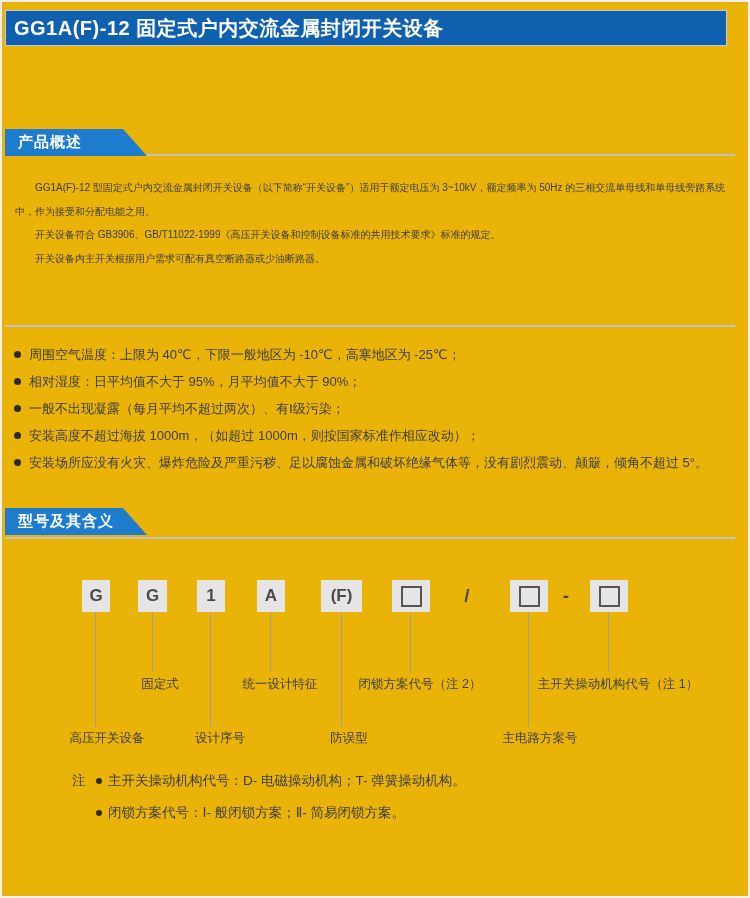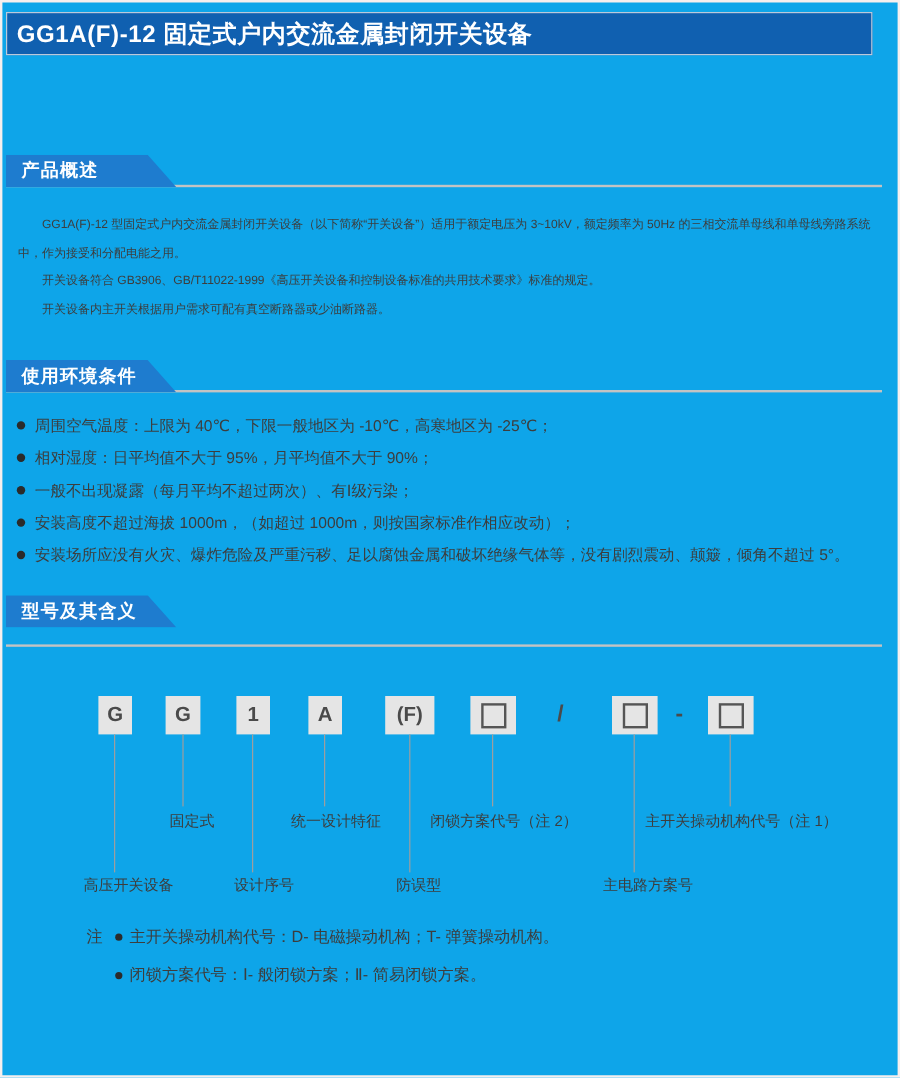--- a/index.html
+++ b/index.html
@@ -1,17 +1,17 @@
 <!DOCTYPE html>
 <html><head>
 <meta charset="utf-8">
 <style>
   html,body{margin:0;padding:0;background:#ffffff;}
   .page{
-    position:relative;width:750px;height:898px;background:#0ea5e9;overflow:hidden;
+    position:relative;width:750px;height:898px;background:#eab308;overflow:hidden;
     font-family:"Liberation Sans","DejaVu Sans",sans-serif;color:#3d3d3d;
     box-shadow:inset 0 0 0 2px #f6efee;
   }
   
   .title-bar{
     position:absolute;top:10px;left:5px;width:722px;height:36px;
     background:#1060b0;border:1px solid #bcc9da;box-sizing:border-box;
     display:flex;align-items:center;
   }
   .title-bar .title-text{
@@ -85,21 +85,20 @@
   <div class="rule" style="top:154px;"></div>
   <div class="flag" style="top:129px;">产品概述</div>
 
   <div class="para-block">
     <p>GG1A(F)-12 型固定式户内交流金属封闭开关设备（以下简称“开关设备”）适用于额定电压为 3~10kV，额定频率为 50Hz 的三相交流单母线和单母线旁路系统中，作为接受和分配电能之用。</p>
     <p>开关设备符合 GB3906、GB/T11022-1999《高压开关设备和控制设备标准的共用技术要求》标准的规定。</p>
     <p>开关设备内主开关根据用户需求可配有真空断路器或少油断路器。</p>
   </div>
 
   <div class="rule" style="top:325px;"></div>
-  <div class="flag" style="top:300px;">使用环境条件</div>
 
   <div class="bullet-block">
     <div class="bullet-row">
       <span class="dot"></span>
       <span>周围空气温度：上限为 40℃，下限一般地区为 -10℃，高寒地区为 -25℃；</span>
     </div>
     <div class="bullet-row">
       <span class="dot"></span>
       <span>相对湿度：日平均值不大于 95%，月平均值不大于 90%；</span>
     </div>
@@ -111,21 +110,21 @@
       <span class="dot"></span>
       <span>安装高度不超过海拔 1000m，（如超过 1000m，则按国家标准作相应改动）；</span>
     </div>
     <div class="bullet-row">
       <span class="dot"></span>
       <span>安装场所应没有火灾、爆炸危险及严重污秽、足以腐蚀金属和破坏绝缘气体等，没有剧烈震动、颠簸，倾角不超过 5°。</span>
     </div>
   </div>
 
   <div class="rule" style="top:537px;"></div>
-  <div class="flag" style="top:496px;">型号及其含义</div>
+  <div class="flag" style="top:508px;">型号及其含义</div>
 
   <div class="diagram">
 
     <div class="tok-box" style="left:82px;width:28px;">G</div>
     <div class="tok-box" style="left:138px;width:29px;">G</div>
     <div class="tok-box" style="left:197px;width:28px;">1</div>
     <div class="tok-box" style="left:257px;width:28px;">A</div>
     <div class="tok-box" style="left:321px;width:41px;">(F)</div>
     <div class="tok-box" style="left:392px;width:38px;">
         <span class="sq"></span>

